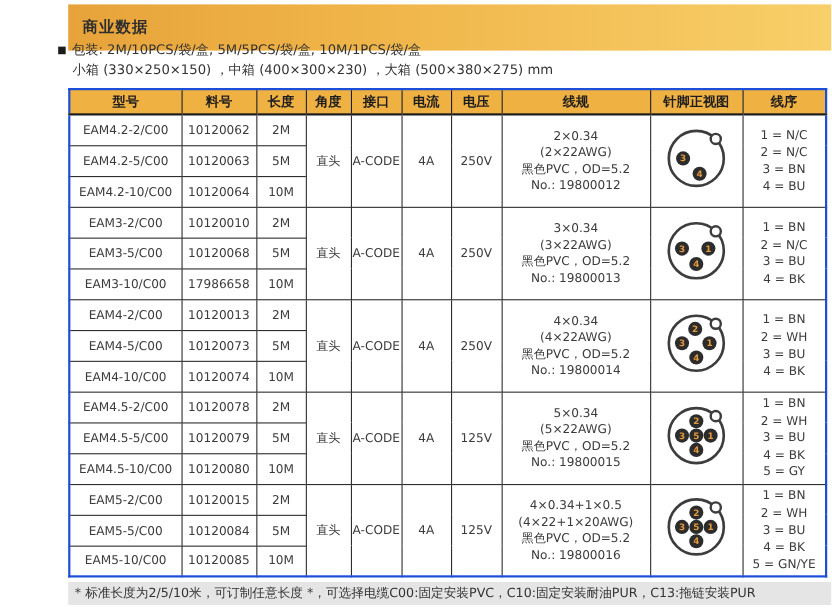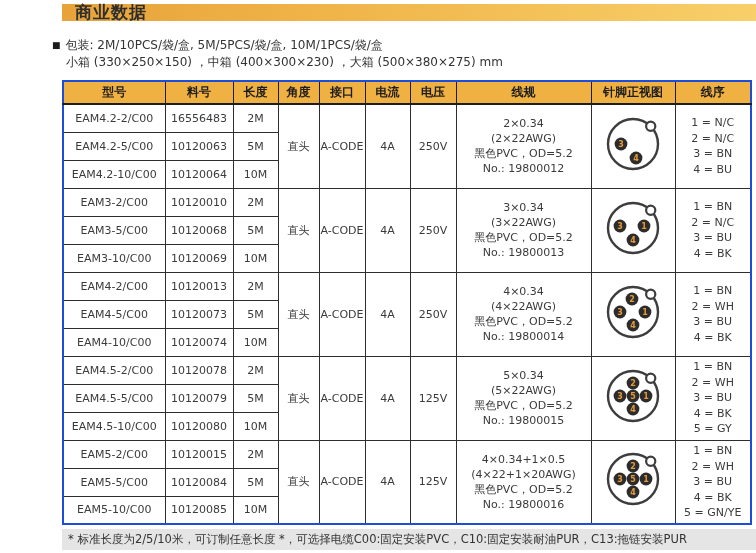--- a/index.html
+++ b/index.html
@@ -1,24 +1,24 @@
 <!DOCTYPE html>
 <html><head>
 <meta charset="utf-8">
 <style>
   * { margin:0; padding:0; box-sizing:border-box; }
   html,body { background:#ffffff; }
   body { font-family:"DejaVu Sans","Liberation Sans",sans-serif; }
   .page { position:relative; width:756px; height:553px; background:#ffffff; overflow:hidden; }
 
   .title-bar {
-    position:absolute; left:62px; top:4px; width:694px; height:17px;
+    position:absolute; left:62px; top:4px; width:694px; height:42px;
     background:linear-gradient(90deg,#e7a33a 0%, #efb347 35%, #f8cf69 100%);
     display:flex; align-items:center; padding-left:13px;
-    font-size:17px; font-weight:bold; color:#2e2e2e; letter-spacing:1px;
+    font-size:14px; font-weight:bold; color:#2e2e2e; letter-spacing:1px;
   }
 
   .packaging { position:absolute; left:52px; top:37px; font-size:12px; color:#333333; line-height:17px; }
   .packaging .bullet { font-size:9px; vertical-align:1px; margin-right:5px; color:#1c1c1c; }
   .packaging .line2 { padding-left:14px; }
 
   table.spec {
     position:absolute; left:62px; top:80px;
     border-collapse:collapse; table-layout:fixed;
     border:2px solid #1d4ed8;
@@ -80,21 +80,21 @@
           <th>电流</th>
           <th>电压</th>
           <th>线规</th>
           <th>针脚正视图</th>
           <th>线序</th>
         </tr>
     </thead>
     <tbody id="table-body">
         <tr>
           <td>EAM4.2-2/C00</td>
-          <td>16556483</td>
+          <td>10120062</td>
           <td>2M</td>
           <td rowspan="3">直头</td>
           <td rowspan="3">A-CODE</td>
           <td rowspan="3">4A</td>
           <td rowspan="3">250V</td>
           <td rowspan="3">
             <div class="wspec">
               <div>2×0.34</div>
               <div>(2×22AWG)</div>
               <div>黑色PVC，OD=5.2</div>
@@ -149,21 +149,21 @@
             </svg></td>
           <td rowspan="3"><div class="wseq"><div>1 = BN</div><div>2 = N/C</div><div>3 = BU</div><div>4 = BK</div></div></td>
         </tr>
         <tr>
           <td>EAM3-5/C00</td>
           <td>10120068</td>
           <td>5M</td>
         </tr>
         <tr>
           <td>EAM3-10/C00</td>
-          <td>10120069</td>
+          <td>17986658</td>
           <td>10M</td>
         </tr>
         <tr>
           <td>EAM4-2/C00</td>
           <td>10120013</td>
           <td>2M</td>
           <td rowspan="3">直头</td>
           <td rowspan="3">A-CODE</td>
           <td rowspan="3">4A</td>
           <td rowspan="3">250V</td>

